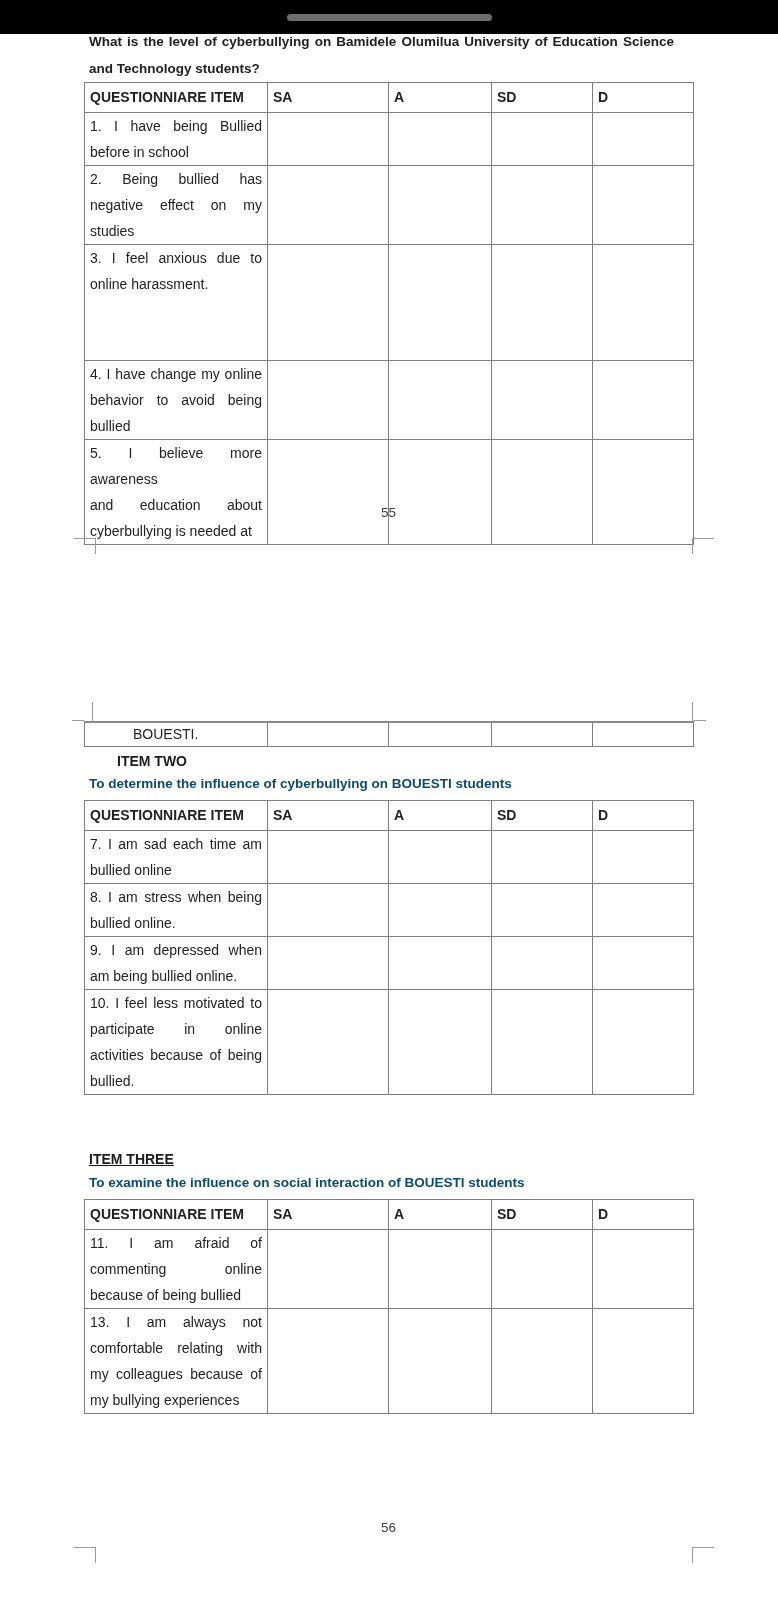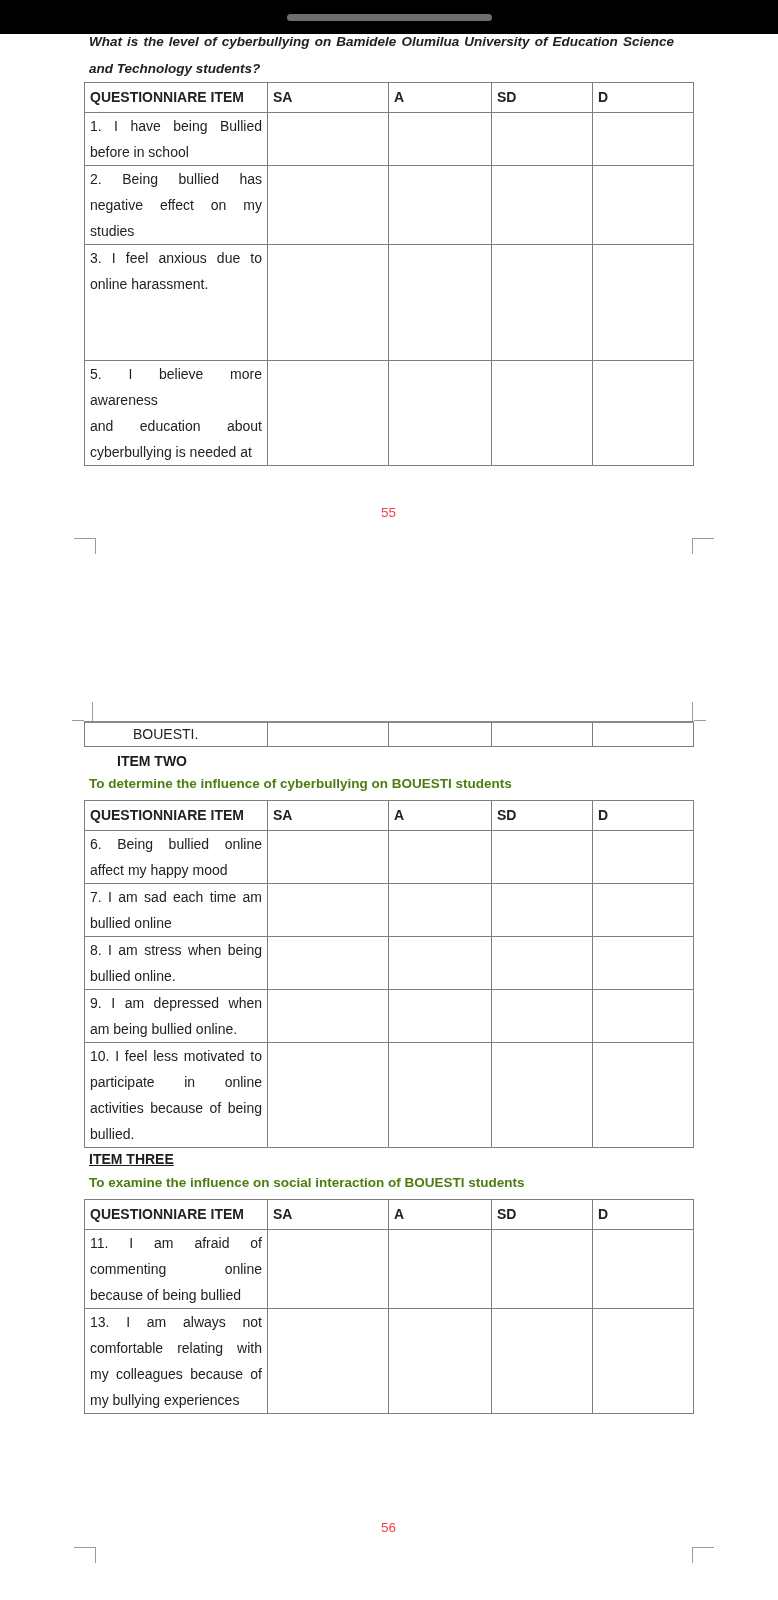--- a/index.html
+++ b/index.html
@@ -5,41 +5,41 @@
   html,body{margin:0;padding:0;}
   body{
     width:778px;height:1600px;background:#ffffff;position:relative;
     font-family:"Liberation Sans", sans-serif;color:#212121;
     overflow:hidden;
   }
   .abs{position:absolute;}
 
   
   .doc-heading{font-weight:bold;font-size:14px;line-height:22px;color:#1c1c1c;}
-  .doc-desc{font-weight:bold;font-size:13.5px;line-height:22px;color:#4d7c0f;}
+  .doc-desc{font-weight:bold;font-size:13.5px;line-height:22px;color:#0c4a6e;}
   .question{font-weight:bold;font-size:13.5px;line-height:27px;width:585px;}
 
   
   .jl{text-align:justify;text-align-last:justify;text-justify:inter-word;}
   .ll{text-align:left;text-align-last:left;}
 
   
   table.q{border-collapse:collapse;table-layout:fixed;width:609px;background:#fff;}
   table.q th, table.q td{
     border:1px solid #7e7e7e;vertical-align:top;padding:0 5px;
     font-size:14px;line-height:26px;text-align:left;overflow:hidden;
     font-weight:normal;color:#222;
   }
   table.q th{font-weight:bold;height:28px;line-height:26px;padding-top:1px;}
   tr.h24{height:24px} tr.h52{height:52px} tr.h78{height:78px}
   tr.h97{height:116px} tr.h104{height:104px}
   table.cont{border-top:2px solid #8a8a8a;}
   table.cont td{line-height:23px;padding-left:48px;}
 
-  .page-number{width:609px;text-align:center;font-size:13.5px;color:#ef4444;}
+  .page-number{width:609px;text-align:center;font-size:13.5px;color:#404040;}
 
   .divider{left:0;top:627;width:778px;height:2px;background:#7c7c7c;}
 
   
   .mark{width:21px;height:15px;}
   .mark-bl{border-top:1px solid #9b9b9b;border-right:1px solid #9b9b9b;}
   .mark-br{border-top:1px solid #9b9b9b;border-left:1px solid #9b9b9b;}
   .tick-v{width:1px;height:19px;background:#9b9b9b;}
   .tick-h{width:12px;height:1px;background:#9b9b9b;}
 
@@ -47,21 +47,21 @@
   .nav-bar{left:0;top:1566;width:778px;height:34px;background:#000000;}
   .home-pill{left:287px;top:14px;width:205px;height:7px;border-radius:4px;background:#6e6e6e;position:absolute;}
 </style>
 </head>
 <body>
 
 <div class="abs" style="left:89px;top:5px;">
   <div class="doc-heading">ITEM ONE</div>
 </div>
 
-<div class="abs question" style="left:89px;top:28px;font-style:italic;">
+<div class="abs question" style="left:89px;top:28px;">
     <div class="jl">What is the level of cyberbullying on Bamidele Olumilua University of Education Science</div>
     <div class="ll">and Technology students?</div>
   </div>
 
 <table class="q abs" style="left:84px;top:82px;">
   <colgroup>
       <col style="width:183px">
       <col style="width:121px">
       <col style="width:103px">
       <col style="width:101px">
@@ -101,20 +101,31 @@
           <div class="jl">3. I feel anxious due to</div>
           <div class="ll">online harassment.</div>
         </td>
     <td></td>
         <td></td>
         <td></td>
         <td></td>
   </tr>
   <tr class="h78">
     <td>
+          <div class="jl">4. I have change my online</div>
+          <div class="jl">behavior to avoid being</div>
+          <div class="ll">bullied</div>
+        </td>
+    <td></td>
+        <td></td>
+        <td></td>
+        <td></td>
+  </tr>
+  <tr class="h78">
+    <td>
           <div class="jl">5. I believe more awareness</div>
           <div class="jl">and education about</div>
           <div class="ll">cyberbullying is needed at</div>
         </td>
     <td></td>
         <td></td>
         <td></td>
         <td></td>
   </tr>
 </tbody>
@@ -165,30 +176,20 @@
   <tbody>
       <tr>
     <th>QUESTIONNIARE ITEM</th>
     <th>SA</th>
     <th>A</th>
     <th>SD</th>
     <th>D</th>
   </tr>
   <tr class="h52">
     <td>
-          <div class="jl">6. Being bullied online</div>
-          <div class="ll">affect my happy mood</div>
-        </td>
-    <td></td>
-        <td></td>
-        <td></td>
-        <td></td>
-  </tr>
-  <tr class="h52">
-    <td>
           <div class="jl">7. I am sad each time am</div>
           <div class="ll">bullied online</div>
         </td>
     <td></td>
         <td></td>
         <td></td>
         <td></td>
   </tr>
   <tr class="h52">
     <td>

